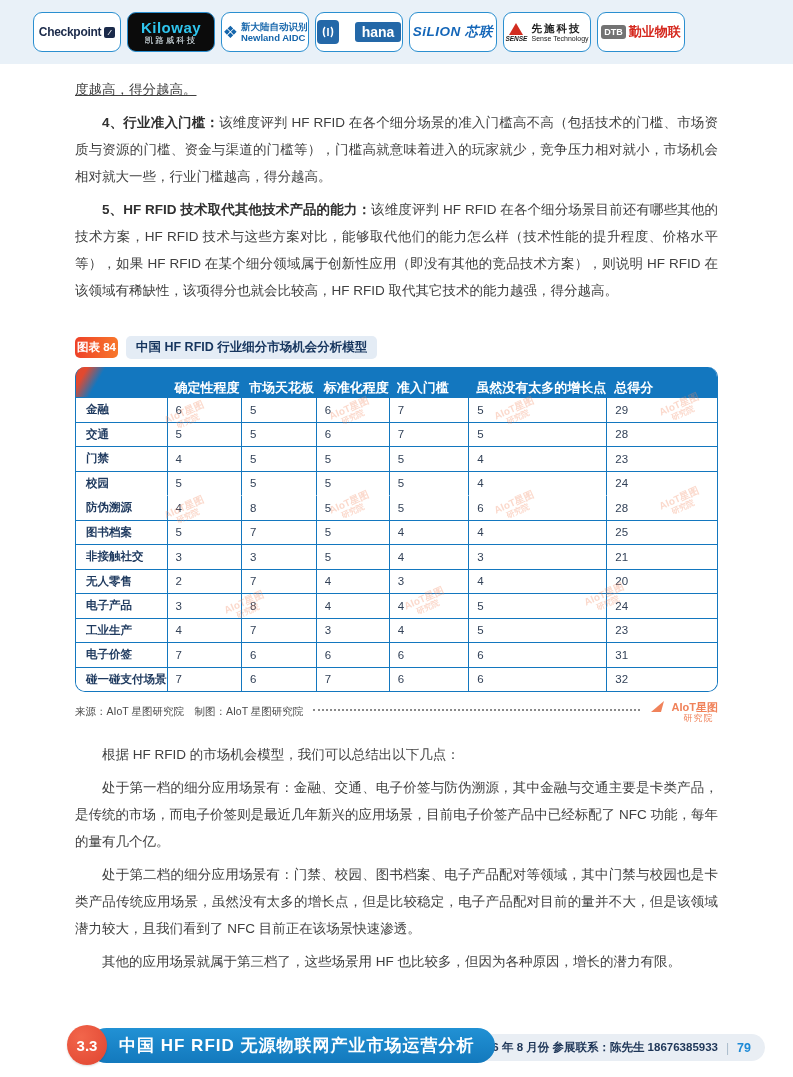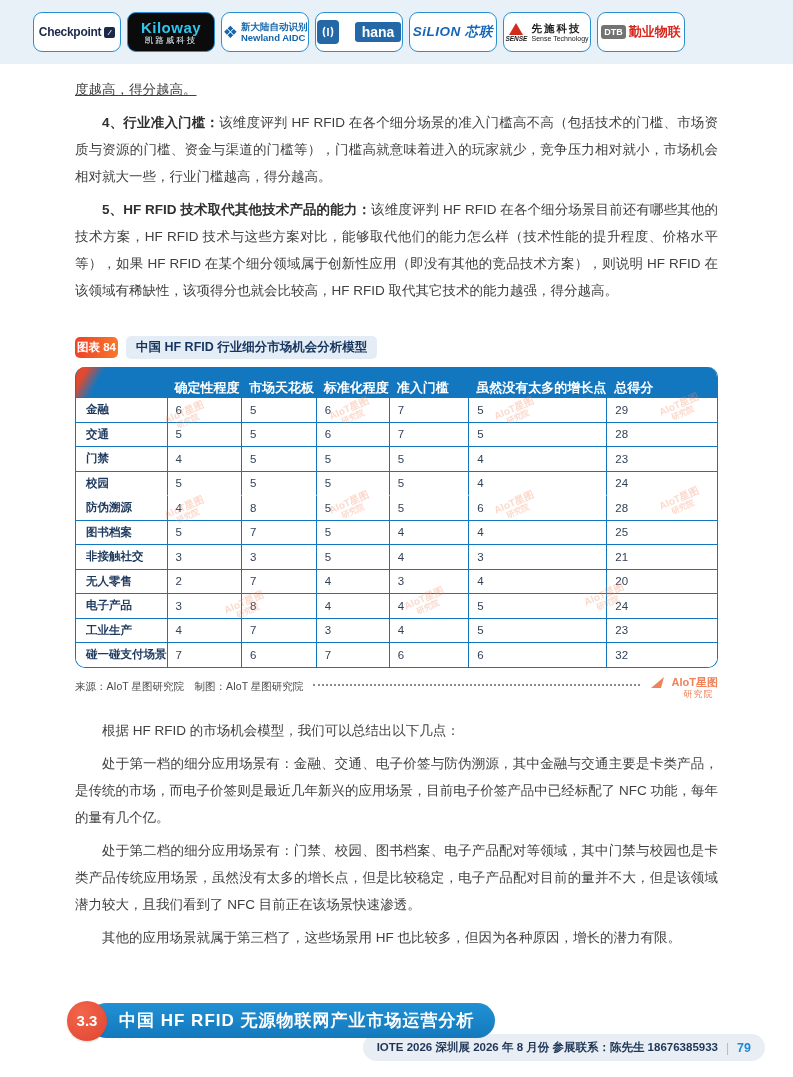--- a/index.html
+++ b/index.html
@@ -289,20 +289,29 @@
           <tr>
             <td class="rowlabel">工业生产</td>
             <td>4</td>
               <td>7</td>
             <td>3</td>
               <td>4</td>
             <td>5</td>
               <td>23</td>
           </tr>
           <tr>
+            <td class="rowlabel">电子价签</td>
+            <td>7</td>
+              <td>6</td>
+            <td>6</td>
+              <td>6</td>
+            <td>6</td>
+              <td>31</td>
+          </tr>
+          <tr>
             <td class="rowlabel">碰一碰支付场景</td>
             <td>7</td>
               <td>6</td>
             <td>7</td>
               <td>6</td>
             <td>6</td>
               <td>32</td>
           </tr>
         </tbody>
       </table>

